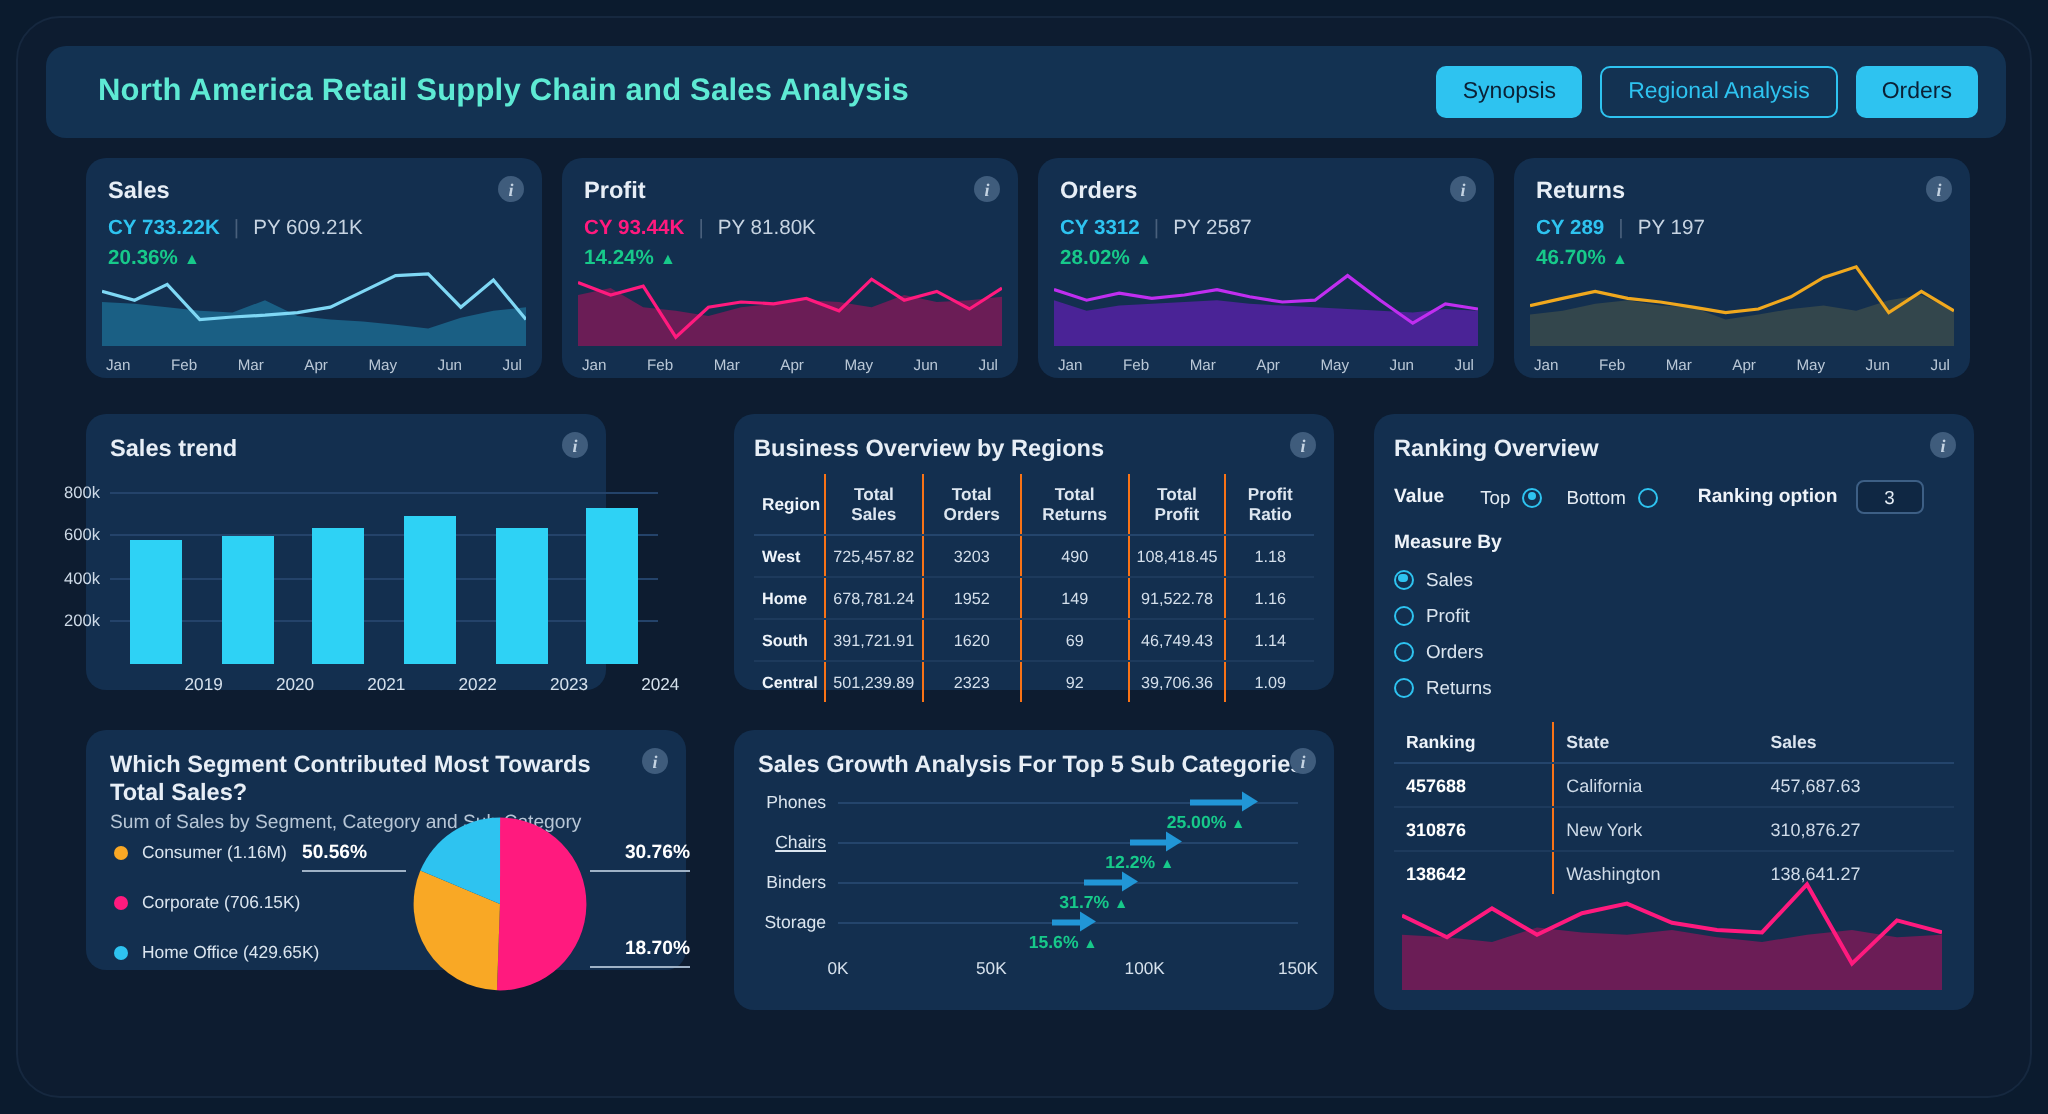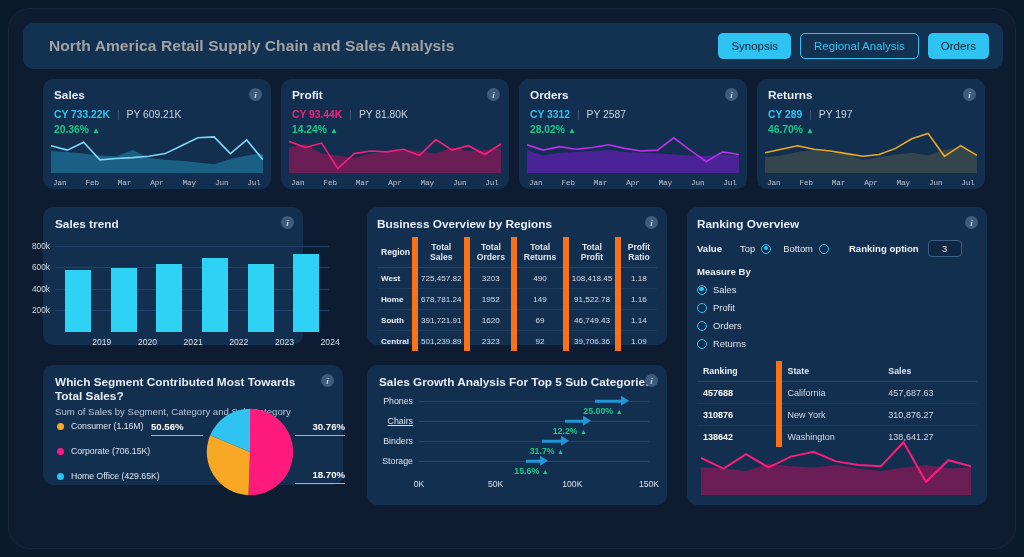--- a/index.html
+++ b/index.html
@@ -20,21 +20,21 @@
   
   #header {
     position: absolute; left: 14px; top: 14px;
     width: 980px; height: 46px;
     background: #133252;
     border-radius: 10px;
     display: flex; align-items: center;
     padding: 0 14px 0 26px;
   }
   #app-title {
-    color: #a3a3a3; font-size: 15.5px; font-weight: bold;
+    color: #5eead4; font-size: 15.5px; font-weight: bold;
     letter-spacing: .1px; flex: 1;
   }
   .tab {
     height: 26px; border-radius: 5px; font-size: 11.5px;
     display: flex; align-items: center; justify-content: center;
     padding: 0 13px; margin-left: 9px; white-space: nowrap;
     cursor: pointer;
   }
   .tab.filled { background: #2ec3f0; color: #0b2136; font-weight: normal; }
   .tab.outline { background: transparent; color: #2ec3f0; border: 1px solid #2ec3f0; }
@@ -64,21 +64,21 @@
   .kpi .vals { margin-top: 7px; font-size: 10.3px; display:flex; align-items:center; }
   .kpi .cy { font-weight: bold; }
   .kpi .divider { color:#49607c; margin: 0 7px; }
   .kpi .py { color: #c7d4e2; }
   .kpi .pct { margin-top: 4px; font-size: 10.3px; color: #17c98a; font-weight: bold; }
   .kpi .pct .arrow { font-size: 8px; margin-left: 3px; }
   .spark { position: absolute; left: 8px; bottom: 2px; width: 212px; height: 58px; }
   .spark .months {
     position: absolute; left: 0; bottom: 0; width: 100%;
     display: flex; justify-content: space-between;
-    font-size: 7.6px; color: #b9c7d6; padding: 0 2px; font-family: Liberation Mono, monospace;
+    font-size: 7.6px; color: #b9c7d6; padding: 0 2px;
   }
 
   
   #bar-chart-area { position:absolute; left: 12px; top: 30px; width: 274px; height: 95px; }
   .bar-ylabel { position:absolute; right:100%; margin-right:5px; transform: translateY(-50%);
     font-size: 8.3px; color: #cdd9e6; white-space: nowrap; }
   .bar-gridline { position:absolute; left:0; width:100%; height:1px; background:#24436a; }
   .bar-rect { position:absolute; bottom:0; width:26px; background:#2ed2f5; }
   .bar-xlabel { position:absolute; top: 100%; margin-top: 5px; transform: translateX(-50%);
      font-size: 8.6px; color: #d6e1ec; white-space: nowrap; margin-left: 24px; }
@@ -88,21 +88,21 @@
   .tbl th {
     font-size: 8.6px; color: #dde6f0; font-weight: bold; text-align: center;
     padding: 5px 2px; border-bottom: 1px solid #24456c;
   }
   .tbl td {
     font-size: 8.1px; color: #d4dfeb; text-align: center;
     padding: 5.5px 2px; border-bottom: 1px solid #1d3a5c;
   }
   .tbl td:first-child, .tbl th:first-child { text-align: left; padding-left: 4px; color:#eef4fa; font-weight:bold; }
   .tbl th:first-child { font-weight:bold; }
-  .tbl th + th, .tbl td + td { border-left: 6px solid #f97316; }
+  .tbl th + th, .tbl td + td { border-left: 1px solid #f97316; }
   .tbl tr:last-child td { border-bottom: none; }
 
   #rank-tbl th { text-align: left; padding-left: 6px; font-size: 8.8px; }
   #rank-tbl td { text-align: left; padding-left: 6px; font-size: 9px; }
   #rank-tbl td:first-child { font-weight: bold; color: #ffffff; }
   #rank-tbl td:nth-child(2), #rank-tbl td:nth-child(3) { color:#cfdbe8; font-weight: normal; }
   #rank-tbl th:nth-child(3), #rank-tbl td:nth-child(3) { border-left: none; }
   #rank-tbl th:last-child, #rank-tbl td:last-child { border-left: none; }
 
   

